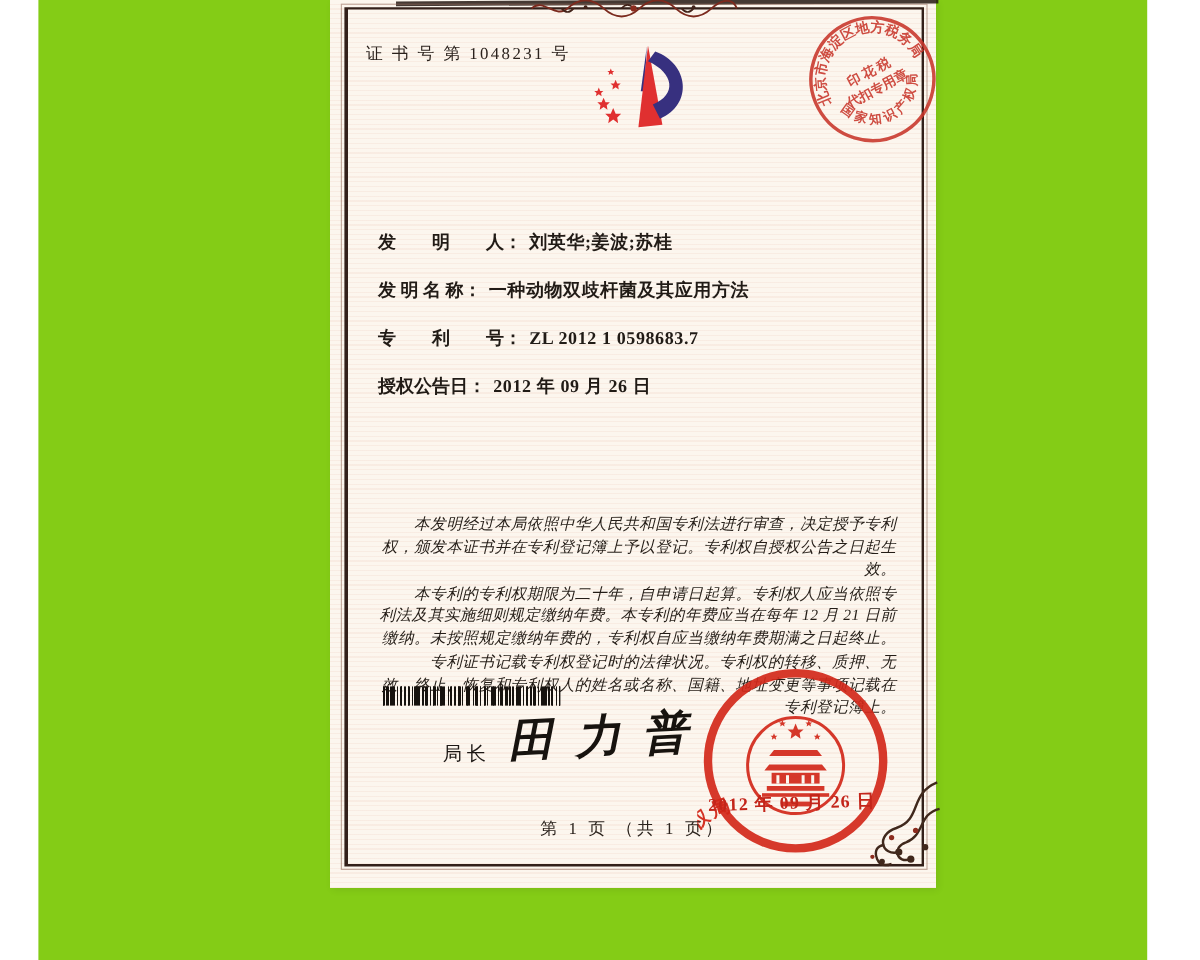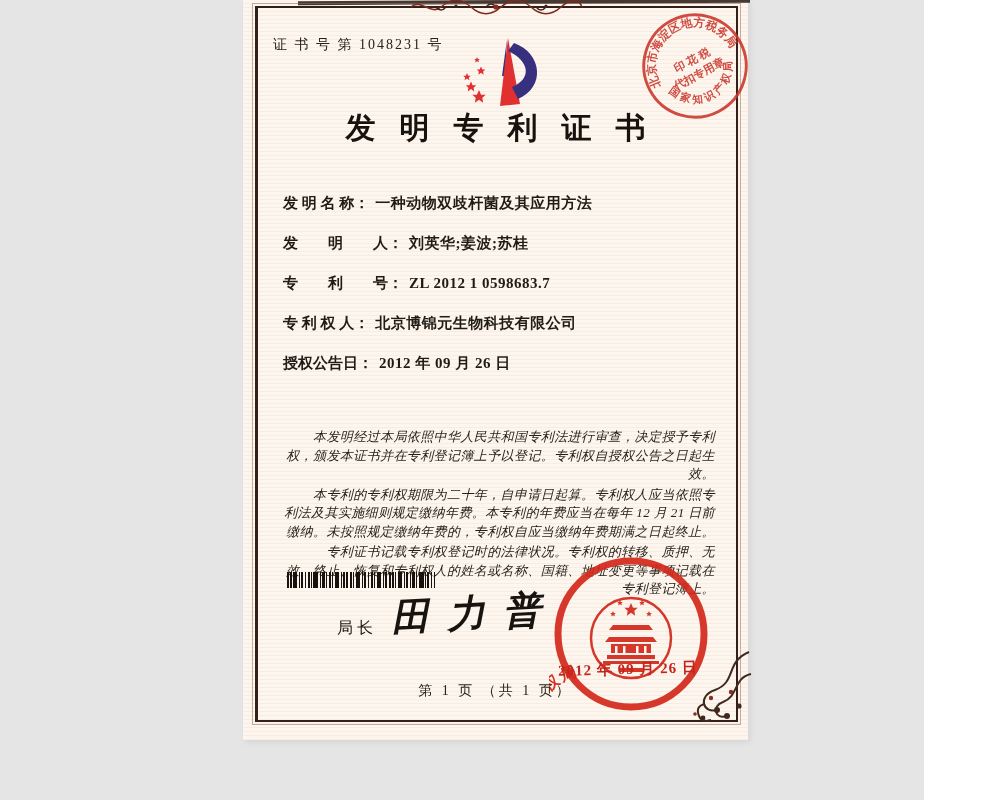--- a/index.html
+++ b/index.html
@@ -1,17 +1,17 @@
 <!DOCTYPE html>
 <html><head>
 <meta charset="utf-8">
 <style>
   html,body{margin:0;padding:0;background:#ffffff;width:1000px;height:800px;overflow:hidden;
     font-family:"Liberation Serif","DejaVu Serif",serif;}
-  .stage{position:relative;width:924px;height:800px;background:#e5e5e5;}
+  .stage{position:relative;width:924px;height:800px;background:#84cc16;margin-left:32px;}
   .page{position:absolute;left:243px;top:0;width:505px;height:740px;
     background:
       repeating-linear-gradient(0deg, rgba(225,168,148,.13) 0 1px, rgba(0,0,0,0) 1px 4px),
       #fcf6ee;
     box-shadow:2px 2px 6px rgba(0,0,0,.08);}
   .scan-edge{position:absolute;left:55px;top:0;right:-2px;height:4px;background:#241812;
     transform:rotate(-.3deg);opacity:.85;}
   .frame{position:absolute;left:12px;top:6px;right:10px;bottom:18px;
     border:2px solid #33201a;border-left-width:3px;
     outline:1px solid rgba(150,110,95,.55);outline-offset:2px;}
@@ -87,38 +87,33 @@
       <text fill="#c8352a" font-size="12" font-weight="bold">
         <textPath href="#taxTop" startOffset="50%" text-anchor="middle">北京市海淀区地方税务局</textPath>
       </text>
       <text fill="#c8352a" font-size="11" font-weight="bold" letter-spacing="3">
         <textPath href="#taxBot" startOffset="50%" text-anchor="middle">国家知识产权局</textPath>
       </text>
       <text x="58" y="55" text-anchor="middle" fill="#c8352a" font-size="11.5" font-weight="bold">印 花 税</text>
       <text x="58" y="71" text-anchor="middle" fill="#c8352a" font-size="11.5" font-weight="bold">代扣专用章</text>
     </svg>
 
-    <h1 class="title">发明专利证书</h1>
 
     <div class="fields">
+      <div class="field-row">
+        <span class="flabel">发　　明　　人：</span>
+        <span class="fvalue">刘英华;姜波;苏桂</span>
+      </div>
       <div class="field-row">
         <span class="flabel">发 明 名 称：</span>
         <span class="fvalue">一种动物双歧杆菌及其应用方法</span>
       </div>
       <div class="field-row">
-        <span class="flabel">发　　明　　人：</span>
-        <span class="fvalue">刘英华;姜波;苏桂</span>
-      </div>
-      <div class="field-row">
         <span class="flabel">专　　利　　号：</span>
         <span class="fvalue">ZL 2012 1 0598683.7</span>
-      </div>
-      <div class="field-row">
-        <span class="flabel">专 利 权 人：</span>
-        <span class="fvalue">北京博锦元生物科技有限公司</span>
       </div>
       <div class="field-row">
         <span class="flabel">授权公告日：</span>
         <span class="fvalue">2012 年 09 月 26 日</span>
       </div>
     </div>
 
     <div class="paras">
       <p>本发明经过本局依照中华人民共和国专利法进行审查，决定授予专利权，颁发本证书并在专利登记簿上予以登记。专利权自授权公告之日起生效。</p>
       <p>本专利的专利权期限为二十年，自申请日起算。专利权人应当依照专利法及其实施细则规定缴纳年费。本专利的年费应当在每年 12 月 21 日前缴纳。未按照规定缴纳年费的，专利权自应当缴纳年费期满之日起终止。</p>

